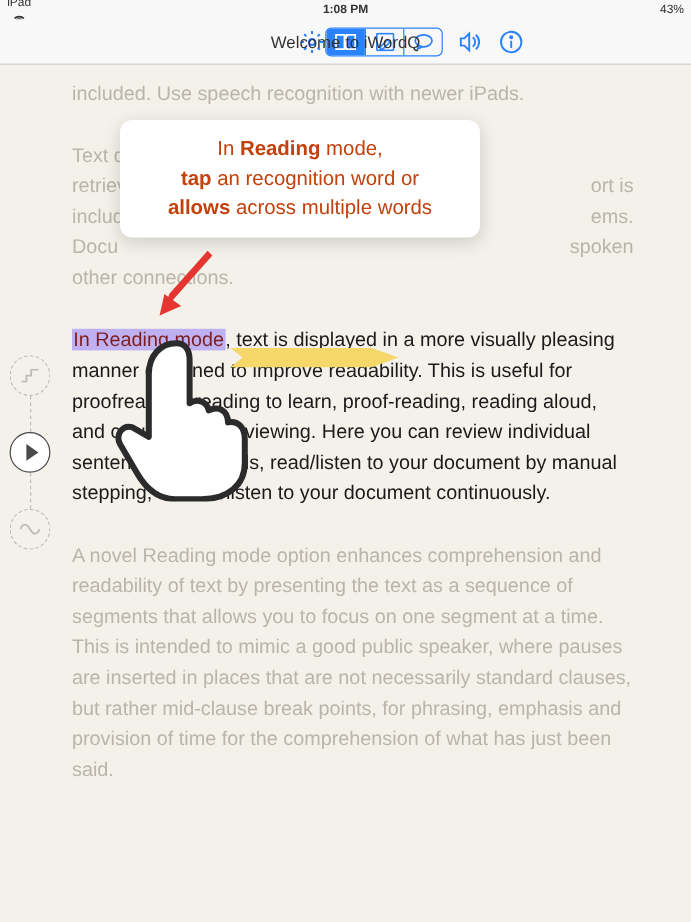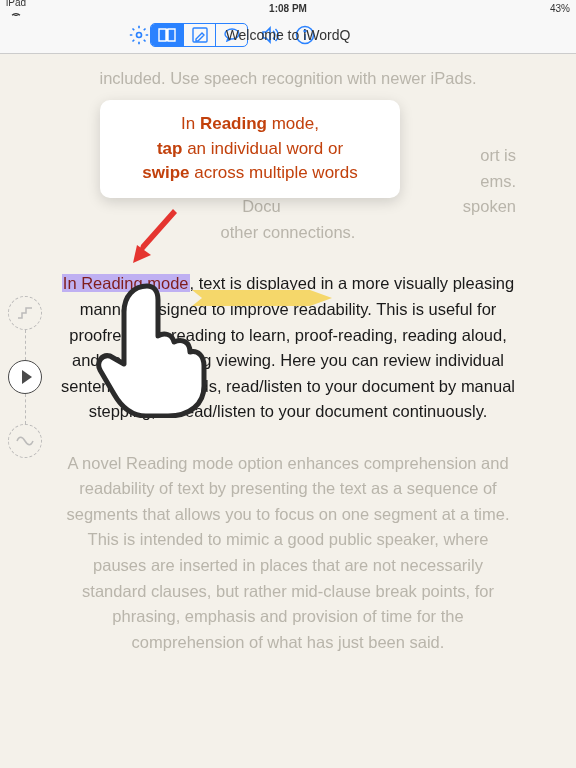--- a/index.html
+++ b/index.html
@@ -29,21 +29,21 @@
   .battery { width: 20px; height: 9px; border: 1px solid #333; border-radius: 2px; position: relative; display: inline-block; }
   .battery::after { content: ''; position: absolute; right: -3px; top: 2px; width: 2px; height: 4px; background: #333; border-radius: 0 1px 1px 0; }
   .battery-fill { position: absolute; left: 0; top: 0; bottom: 0; width: 99%; background: #5ad65a; border-radius: 1px; }
   
   .nav-bar {
     height: 38px;
     background: #f8f8f8;
     border-bottom: 1px solid #ccc;
     display: flex;
     align-items: center;
-    justify-content: flex-start;
+    justify-content: center;
     padding: 0 18px;
     position: relative;
   }
   .nav-title {
     position: absolute;
     left: 50%;
     transform: translateX(-50%);
     font-size: 14px;
     color: #333;
   }
@@ -61,24 +61,23 @@
     display: flex;
     align-items: center;
     justify-content: center;
     color: #2a82ff;
     cursor: pointer;
   }
   .seg-item + .seg-item { border-left: 1px solid #2a82ff; }
   .seg-item.active { background: #2a82ff; color: #fff; }
   
   .content {
-    padding: 12px 60px 12px 60px;
+    padding: 12px 48px 12px 60px;
     position: relative;
     height: calc(100% - 54px);
-    text-align: center;
   }
   .para {
     font-size: 16.5px;
     line-height: 1.55;
     margin-bottom: 26px;
     color: #b9b5ab;
   }
   .para.active {
     color: #1a1a1a;
   }
@@ -261,22 +260,22 @@
   </p>
   <p class="para">A novel Reading mode option enhances comprehension and readability of text by presenting the text as a sequence of segments that allows you to focus on one segment at a time. This is intended to mimic a good public speaker, where pauses are inserted in places that are not necessarily standard clauses, but rather mid-clause break points, for phrasing, emphasis and provision of time for the comprehension of what has just been said.</p>
 </div>
 
 <svg class="swipe-arrow" viewBox="0 0 140 22">
   <path d="M0 3 H118 L140 11 L118 19 H0 L10 11 Z" fill="#f5d76a"></path>
 </svg>
 
 <div class="tooltip">
   <span>In </span><b>Reading</b><span> mode,</span><br>
-  <b>tap</b><span> an individual word or</span><br>
-  <b>swipe</b><span> across multiple words</span><br>
+  <b>tap</b><span> an recognition word or</span><br>
+  <b>allows</b><span> across multiple words</span><br>
 </div>
 
 <svg class="red-arrow" viewBox="0 0 60 60">
   <defs></defs>
   <path d="M50 8 L18 44 L10 54 L14 40 L46 4 Z" fill="#e53530"></path>
   <path d="M6 58 L10 40 L24 50 Z" fill="#e53530"></path>
 </svg>
 
 <svg class="hand" viewBox="0 0 120 140">
   <path d="M55 8

